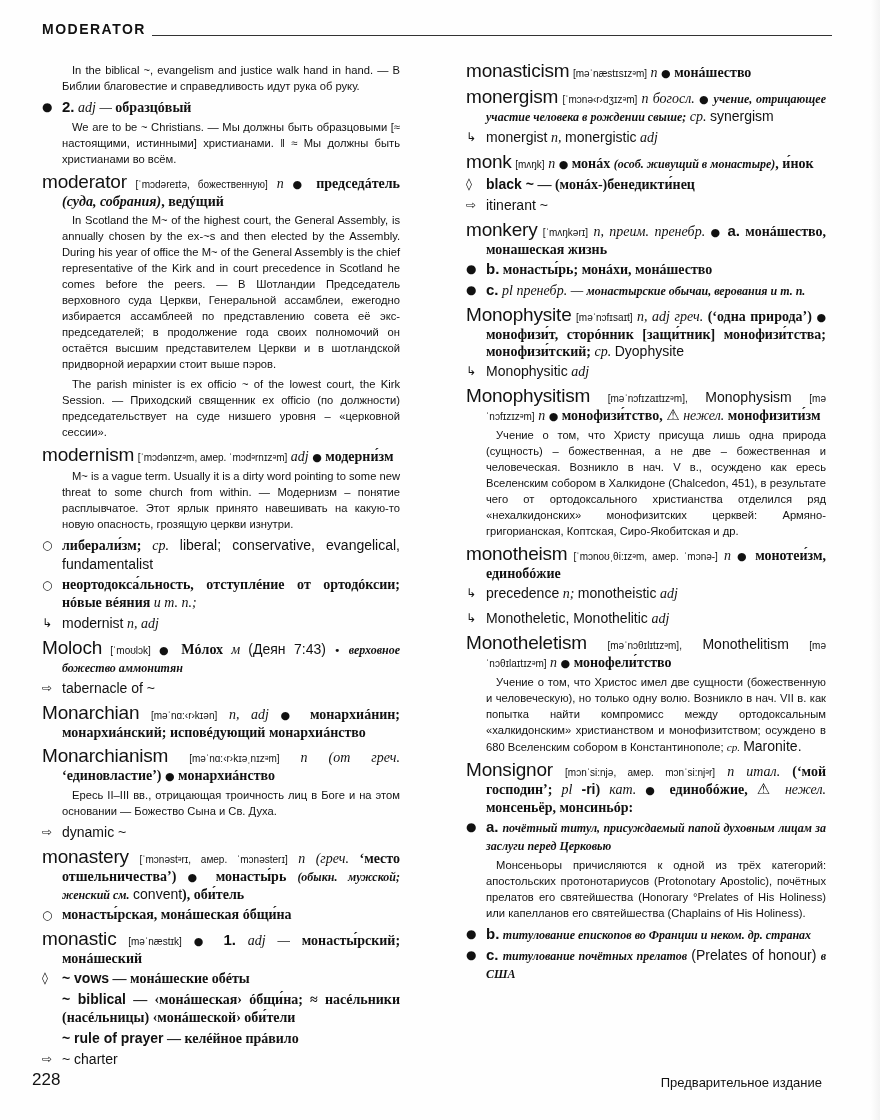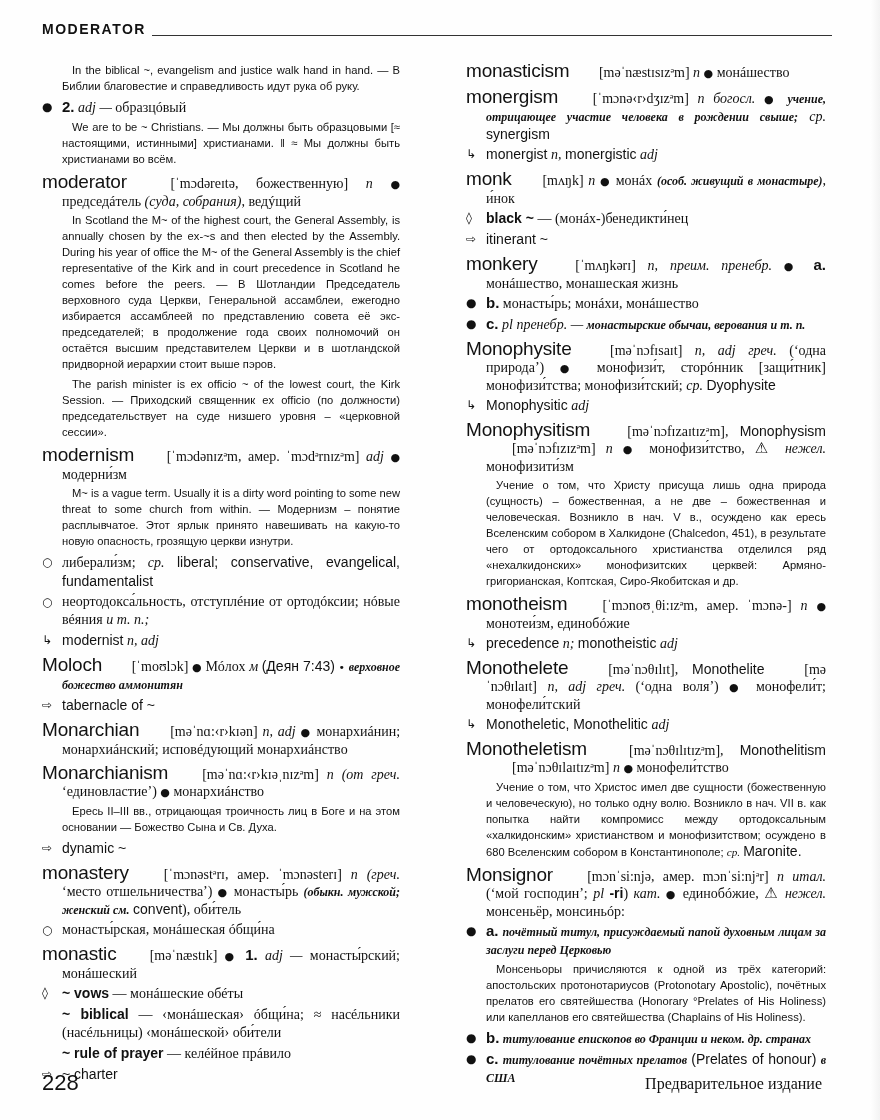--- a/index.html
+++ b/index.html
@@ -10,36 +10,36 @@
   .runhead .rule { position: absolute; left: 0; right: 0; top: 15px; border-top: 1.5px solid #333; }
 
   .col { position: absolute; top: 60px; }
   .col.left { left: 42px; width: 358px; }
   .col.right { left: 466px; width: 360px; top: 62px; }
 
   .entry { margin-bottom: 6px; }
   .line { font-family: "Liberation Serif", serif; font-size: 14px; line-height: 17px; text-align: justify; }
   .hang { padding-left: 20px; text-indent: -20px; }
   .hw { font-family: "Liberation Sans", sans-serif; font-weight: normal; font-size: 19px; letter-spacing: -0.2px; }
-  .pron { font-family: Liberation Serif, serif; font-size: 14px; margin-left: 26px; }
+  .pron { font-family: Liberation Sans, sans-serif; font-size: 10px; }
   .gram { font-family: "Liberation Serif", serif; font-style: italic; }
-  .ru { font-family: "Liberation Serif", serif; font-weight: normal; font-size: 14px; }
+  .ru { font-family: "Liberation Serif", serif; font-weight: bold; font-size: 14px; }
   .rui { font-family: "Liberation Serif", serif; font-style: italic; font-weight: bold; font-size: 12px; }
   .en { font-family: "Liberation Sans", sans-serif; font-size: 14px; }
   .enb { font-family: "Liberation Sans", sans-serif; font-weight: bold; font-size: 14px; }
   .ex { font-family: "Liberation Sans", sans-serif; font-size: 11.2px; line-height: 16px; text-align: justify; padding-left: 20px; text-indent: 10px; margin: 2px 0 4px; }
   .ex .en { font-size: 14px; }
   .sub { font-family: "Liberation Serif", serif; font-size: 14px; line-height: 18px; padding-left: 20px; position: relative; margin: 2px 0; text-align: justify; }
   .sub .mk { position: absolute; left: 0; top: 0; width: 16px; font-family: "DejaVu Sans", sans-serif; font-size: 12px; }
   .bullet { font-family: "DejaVu Sans", sans-serif; font-size: 11px; }
   .sn { font-family: "Liberation Sans", sans-serif; font-weight: bold; font-size: 15px; }
   .tri { font-family: "DejaVu Sans", sans-serif; font-size: 15px; }
 
-  .folio { position: absolute; left: 42px; top: 1070px; font-family: "Liberation Sans", sans-serif; font-size: 22px; }
-  .edition { position: absolute; right: 58px; top: 1075px; font-family: Liberation Serif, serif; font-size: 16px; }
+  .folio { position: absolute; left: 32px; top: 1070px; font-family: "Liberation Sans", sans-serif; font-size: 17px; }
+  .edition { position: absolute; right: 58px; top: 1075px; font-family: Liberation Sans, sans-serif; font-size: 13px; }
   .gutter-shade { position: absolute; right: 0; top: 0; width: 10px; height: 1120px; background: linear-gradient(to right, #fff, #f3f3f3); }
 </style>
 </head>
 <body>
 
 <div class="page">
   <div class="gutter-shade"></div>
 
   <div class="runhead">
     <div class="rule"></div>
@@ -307,30 +307,20 @@
       <div class="sub">
         <span class="mk">↳</span>
         <span class="en">precedence</span>
         <span class="gram">n;</span>
         <span class="en">monotheistic</span>
         <span class="gram">adj</span>
       </div>
     </div>
 
     <div class="entry">
-      <div class="line hang">
-        <span class="hw">Monothelete</span>
-        <span class="pron">[məˈnɔθɪlɪt],</span>
-        <span class="en">Monothelite</span>
-        <span class="pron">[məˈnɔθɪlaɪt]</span>
-        <span class="gram">n, adj греч.</span>
-        <span class="ru">(‘одна воля’)</span>
-        <span class="bullet">●</span>
-        <span class="ru">монофели́т; монофели́тский</span>
-      </div>
       <div class="sub">
         <span class="mk">↳</span>
         <span class="en">Monotheletic, Monothelitic</span>
         <span class="gram">adj</span>
       </div>
     </div>
 
     <div class="entry">
       <div class="line hang">
         <span class="hw">Monotheletism</span>

